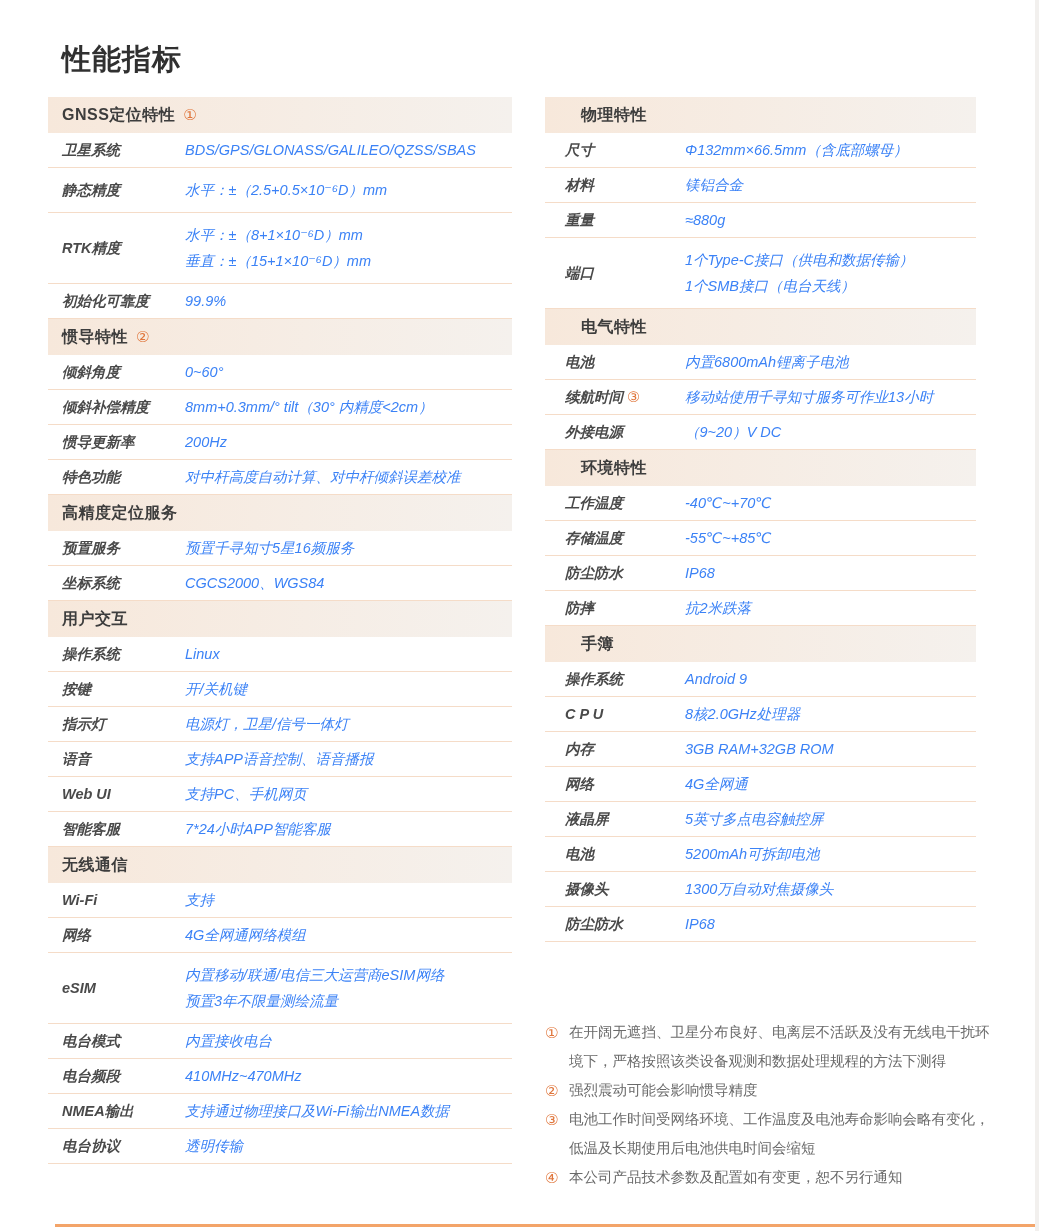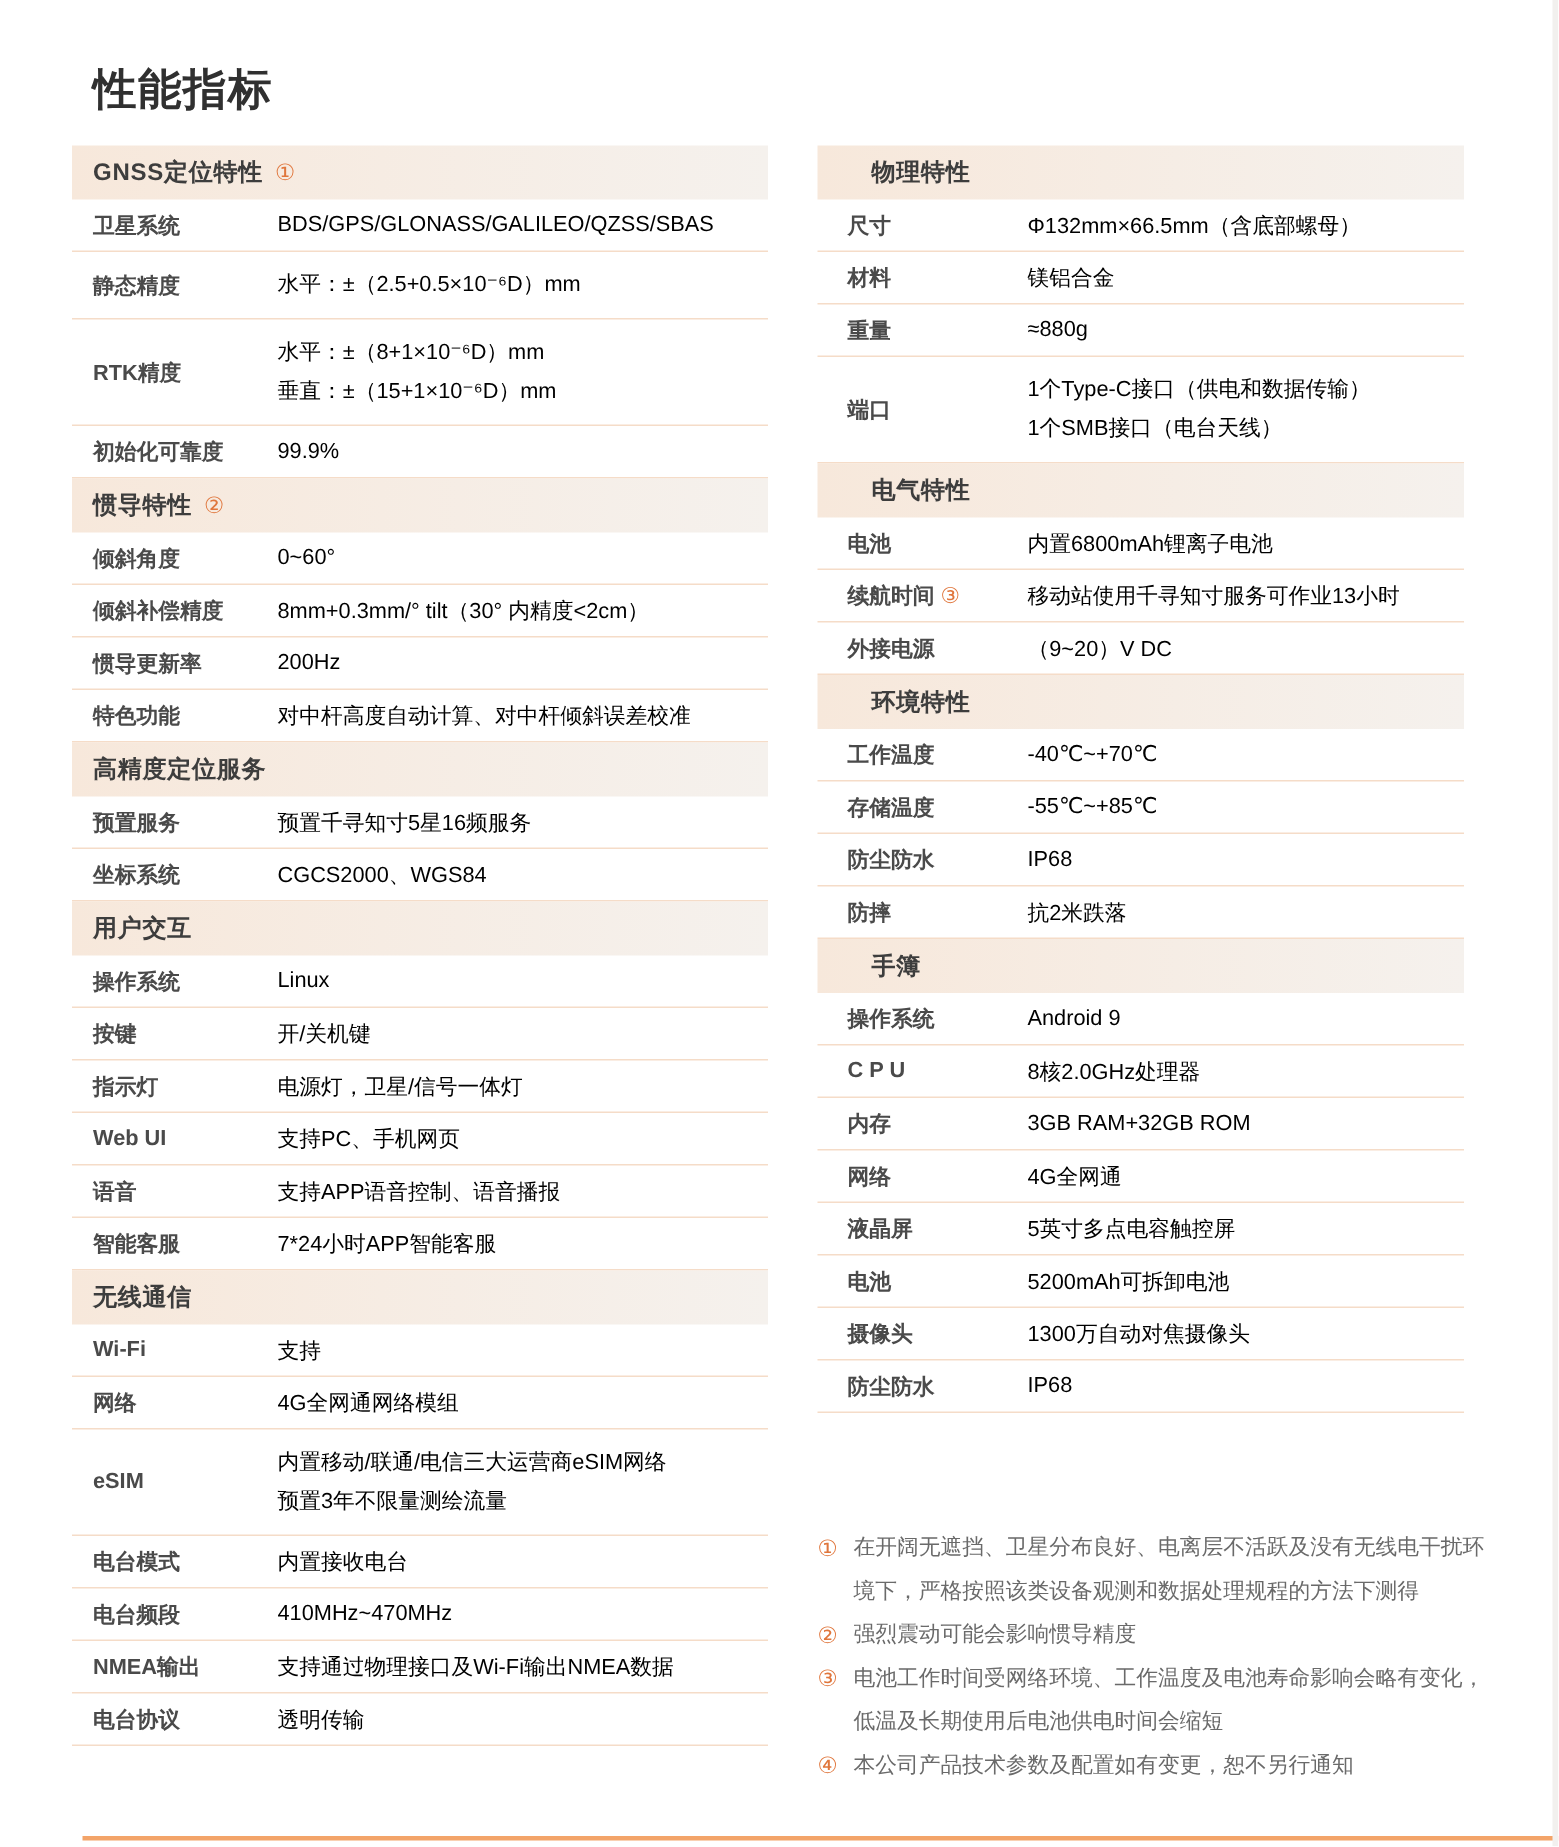--- a/index.html
+++ b/index.html
@@ -13,25 +13,25 @@
   .col-left{left:48px;width:464px;}
   .col-right{left:545px;width:431px;}
 
   .section-header{height:36px;display:flex;align-items:center;
     background:linear-gradient(to right,#f7e8db,#f5f1ed);}
   .col-left .section-header{padding-left:14px;}
   .col-right .section-header{padding-left:36px;}
   .section-title{font-size:16px;font-weight:bold;color:#3d3d3d;letter-spacing:0.5px;}
   .section-marker{font-size:15px;margin-left:8px;font-weight:normal;}
 
-  .spec-row{display:flex;align-items:center;border-bottom:1px solid #f5dcc8;}
+  .spec-row{display:flex;align-items:center;border-bottom:1px solid #f5dcc8;font-style:italic;}
   .spec-label{flex:none;font-size:14.5px;font-weight:600;color:#4a4a4a;}
   .col-left .spec-label{width:123px;padding-left:14px;}
   .col-right .spec-label{width:120px;padding-left:20px;}
-  .spec-value{flex:1;font-size:14.5px;color:#000000;}
+  .spec-value{flex:1;font-size:14.5px;color:#3b82f6;}
   .spec-row.single{height:34px;}
   .spec-row.multi{padding:9px 0;}
   .spec-row.multi .value-line{line-height:26px;}
   .label-marker{margin-left:4px;font-weight:normal;}
 
   .accent{color:#e0763c;}
 
   .footnotes{margin-top:76px;width:452px;}
   .footnote{display:flex;align-items:flex-start;}
   .footnote-marker{flex:none;width:24px;font-size:15px;line-height:29px;}
@@ -141,29 +141,29 @@
             <div class="value-line">开/关机键</div>
           </div>
         </div>
         <div class="spec-row single">
           <div class="spec-label">指示灯</div>
           <div class="spec-value">
             <div class="value-line">电源灯，卫星/信号一体灯</div>
           </div>
         </div>
         <div class="spec-row single">
+          <div class="spec-label">语音</div>
+          <div class="spec-value">
+            <div class="value-line">支持APP语音控制、语音播报</div>
+          </div>
+        </div>
+        <div class="spec-row single">
           <div class="spec-label">Web UI</div>
           <div class="spec-value">
             <div class="value-line">支持PC、手机网页</div>
-          </div>
-        </div>
-        <div class="spec-row single">
-          <div class="spec-label">语音</div>
-          <div class="spec-value">
-            <div class="value-line">支持APP语音控制、语音播报</div>
           </div>
         </div>
         <div class="spec-row single">
           <div class="spec-label">智能客服</div>
           <div class="spec-value">
             <div class="value-line">7*24小时APP智能客服</div>
           </div>
         </div>
       </div>
       <div class="spec-section">

